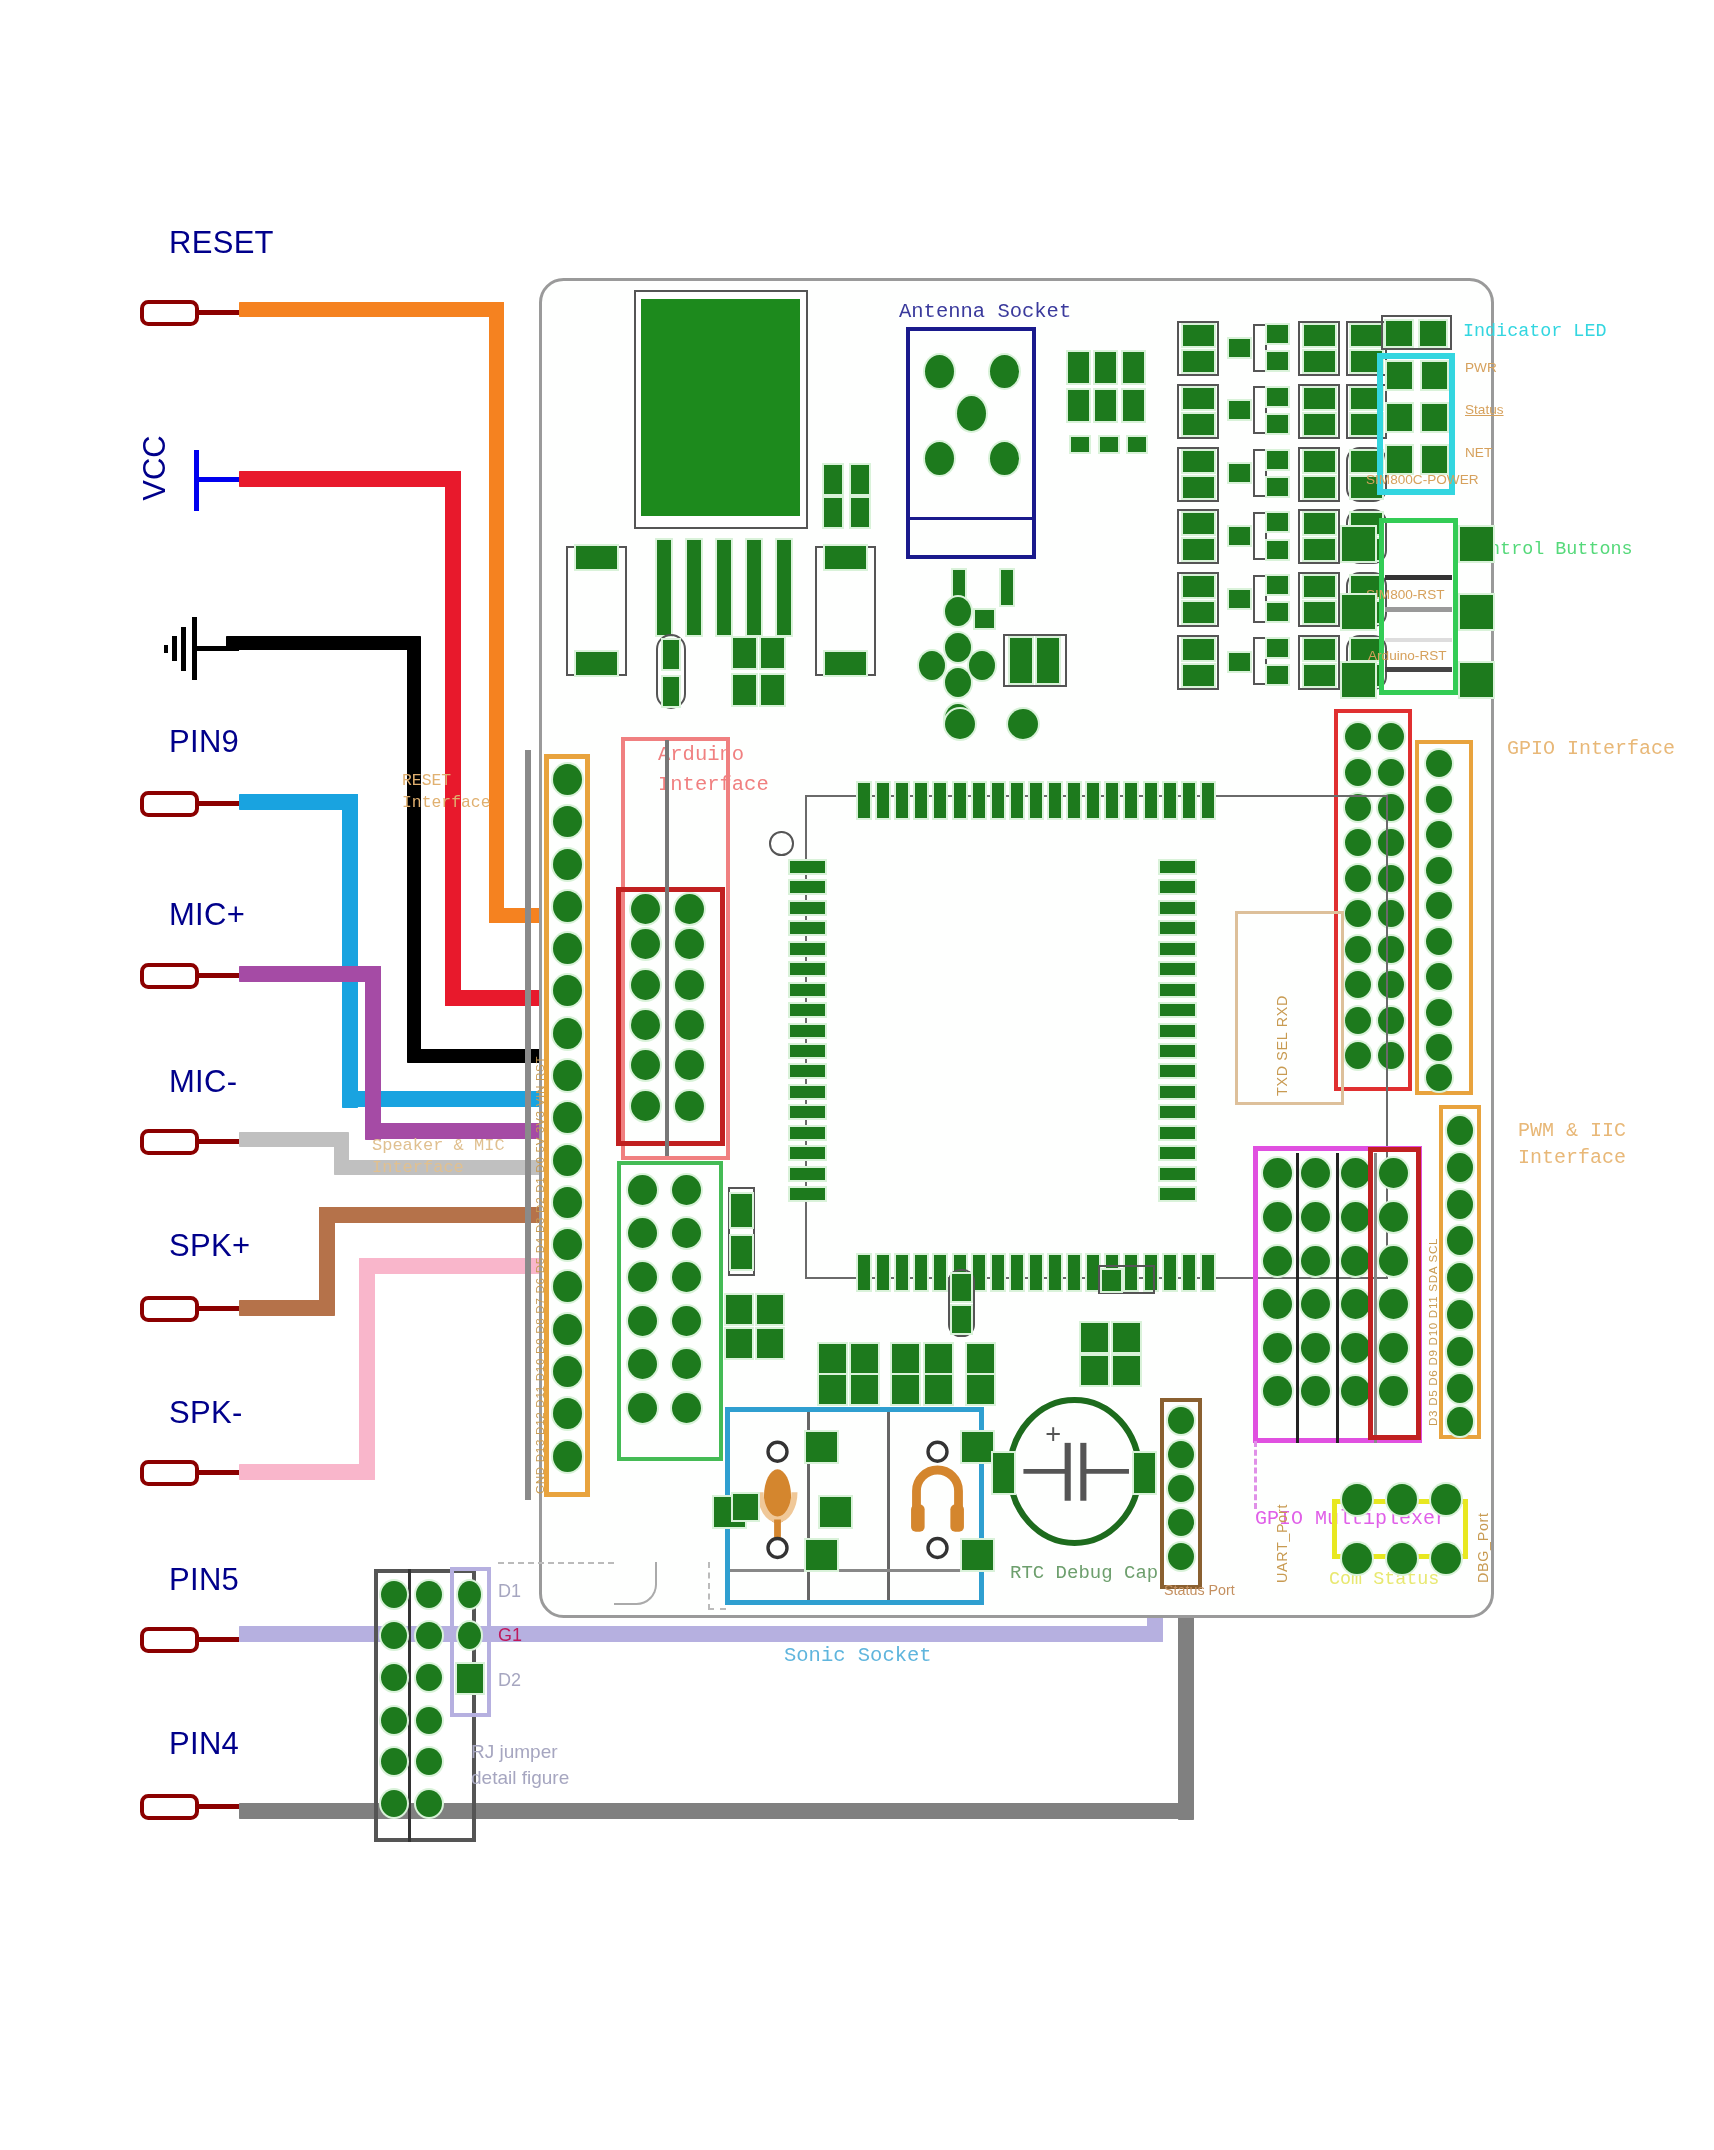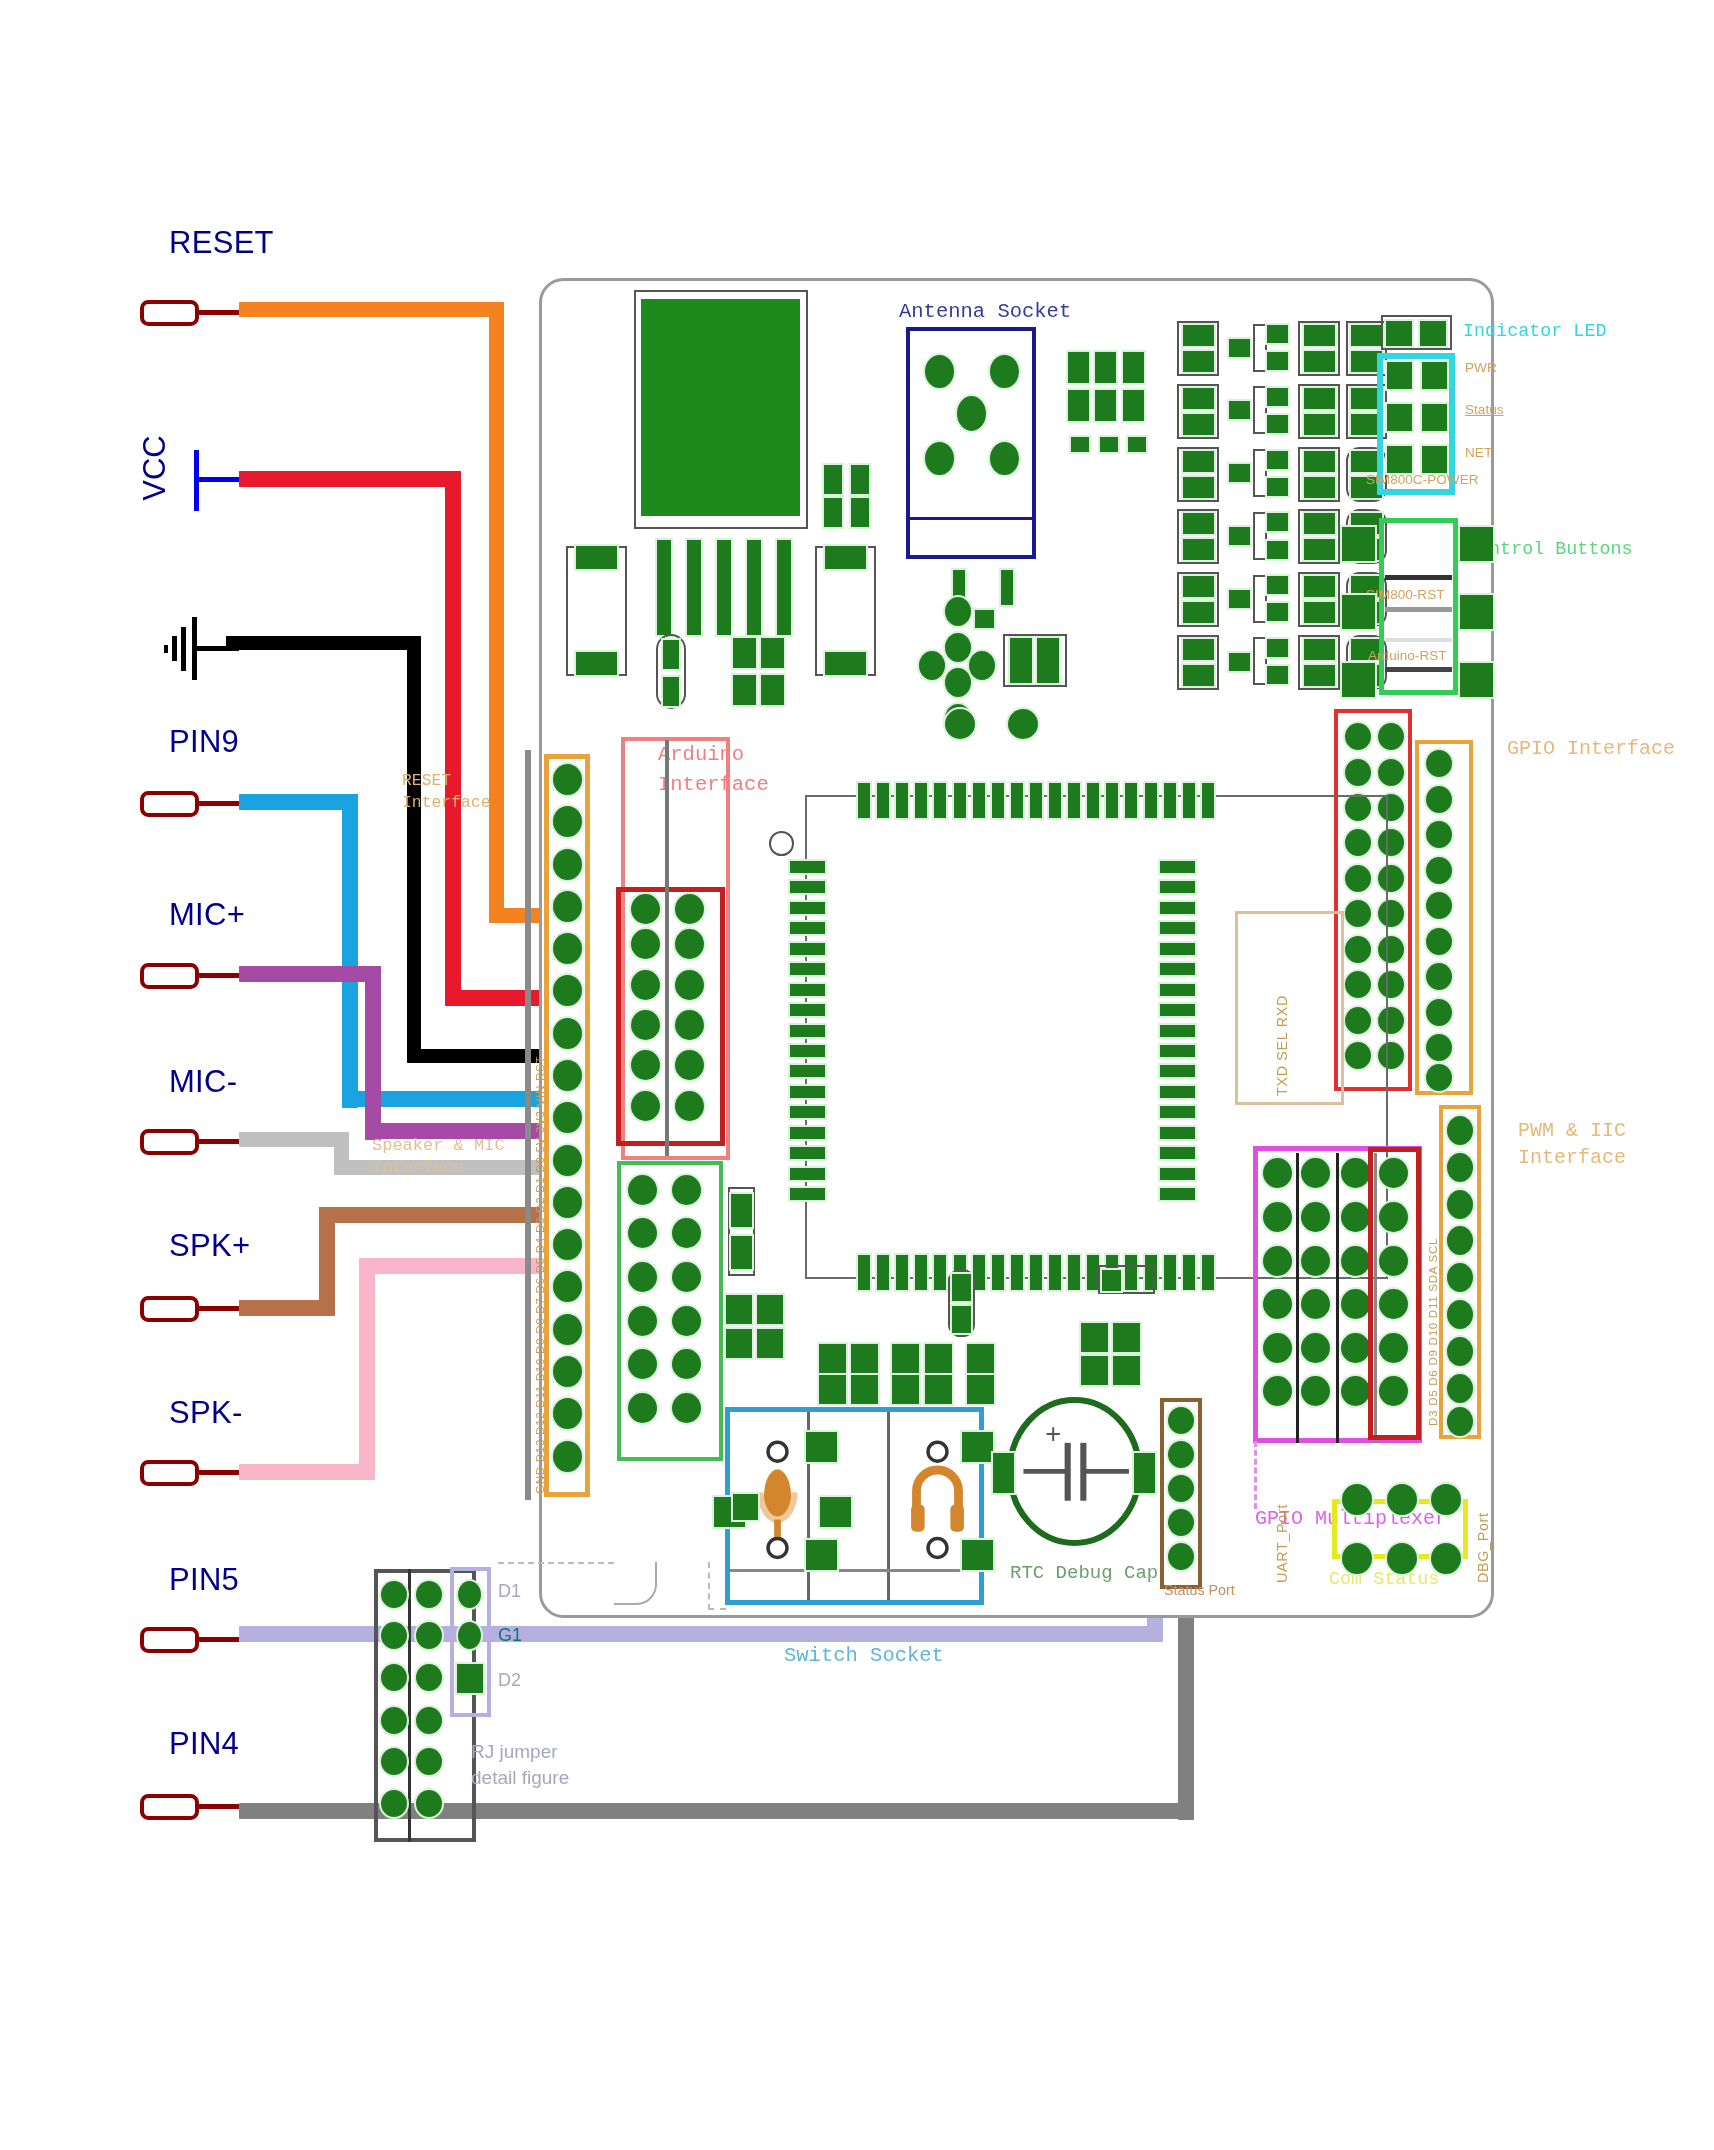--- a/index.html
+++ b/index.html
@@ -558,21 +558,21 @@
 
   <div class="abs zone" style="left:1160px;top:1398px;width:42px;height:191px;border:4.8px solid #8a6030;"></div>
   <div class="abs pad padr" style="left:1168px;top:1407px;width:26px;height:27px;"></div>
   <div class="abs pad padr" style="left:1168px;top:1441px;width:26px;height:27px;"></div>
   <div class="abs pad padr" style="left:1168px;top:1475px;width:26px;height:27px;"></div>
   <div class="abs pad padr" style="left:1168px;top:1509px;width:26px;height:27px;"></div>
   <div class="abs pad padr" style="left:1168px;top:1543px;width:26px;height:27px;"></div>
   <div class="abs smalltxt" style="left:1164px;top:1582px;font-size:14.3px;color:#c49060;">Status Port</div>
 
   <div class="abs zone" style="left:725px;top:1407px;width:259px;height:198px;border:5.5px solid #2f9fd0;"></div>
-  <div class="abs ztext" style="left:784px;top:1644px;color:#5fb5dd;font-size:20.5px;">Switch Socket</div>
+  <div class="abs ztext" style="left:784px;top:1644px;color:#5fb5dd;font-size:20.5px;">Sonic Socket</div>
   <div class="abs" style="left:807px;top:1412px;width:2.7px;height:188px;background:#666;"></div>
   <div class="abs" style="left:887px;top:1412px;width:2.7px;height:188px;background:#666;"></div>
   <div class="abs" style="left:730px;top:1569px;width:252px;height:3.4px;background:#888;"></div>
 
   <svg class="abs" style="left:747px;top:1439px;" width="61" height="123" viewBox="0 0 90 180">
     <circle cx="45" cy="18" r="14" fill="none" stroke="#333" stroke-width="5"></circle>
     <ellipse cx="45" cy="84" rx="20" ry="40" fill="#d4862e"></ellipse>
     <path d="M20 78 a25 40 0 0 0 50 0" fill="none" stroke="#f0c898" stroke-width="9"></path>
     <rect x="40" y="118" width="10" height="28" fill="#d4862e"></rect>
     <circle cx="45" cy="160" r="14" fill="none" stroke="#333" stroke-width="5"></circle>
@@ -638,21 +638,21 @@
     <div class="abs pad padr" style="left:416px;top:1664px;width:26px;height:27px;"></div>
     <div class="abs pad" style="left:457px;top:1664px;width:26px;height:29px;"></div>
     <div class="abs pad padr" style="left:381px;top:1707px;width:26px;height:27px;"></div>
     <div class="abs pad padr" style="left:416px;top:1707px;width:26px;height:27px;"></div>
     <div class="abs pad padr" style="left:381px;top:1748px;width:26px;height:27px;"></div>
     <div class="abs pad padr" style="left:416px;top:1748px;width:26px;height:27px;"></div>
     <div class="abs pad padr" style="left:381px;top:1790px;width:26px;height:27px;"></div>
     <div class="abs pad padr" style="left:416px;top:1790px;width:26px;height:27px;"></div>
   </div>
   <div class="abs" style="left:498px;top:1581px;font-size:18px;color:#a6a6c0;">D1</div>
-  <div class="abs" style="left:498px;top:1625px;font-size:18px;color:#0f766e;">G1</div>
+  <div class="abs" style="left:498px;top:1625px;font-size:18px;color:#be185d;">G1</div>
   <div class="abs" style="left:498px;top:1670px;font-size:18px;color:#a6a6c0;">D2</div>
   <div class="abs" style="left:471px;top:1741px;font-size:19px;color:#a6a6c0;">RJ jumper</div>
   <div class="abs" style="left:471px;top:1767px;font-size:19px;color:#a6a6c0;">detail figure</div>
   <div class="abs" style="left:498px;top:1562px;width:116px;height:1.4px;border-top:2px dashed #bbb;"></div>
   <div class="abs" style="left:614px;top:1562px;width:41px;height:41px;border-right:2.7px solid #aaa;border-bottom:2.7px solid #aaa;border-radius:0 0 20.5px 0;"></div>
 
   <div class="abs" style="left:708px;top:1562px;width:2.7px;height:48px;border-left:2.7px dashed #bbb;"></div>
   <div class="abs" style="left:708px;top:1608px;width:18px;height:2.7px;border-top:2.7px dashed #bbb;"></div>
 
   <div class="abs pad" style="left:733px;top:1494px;width:24.6px;height:26px;"></div>

